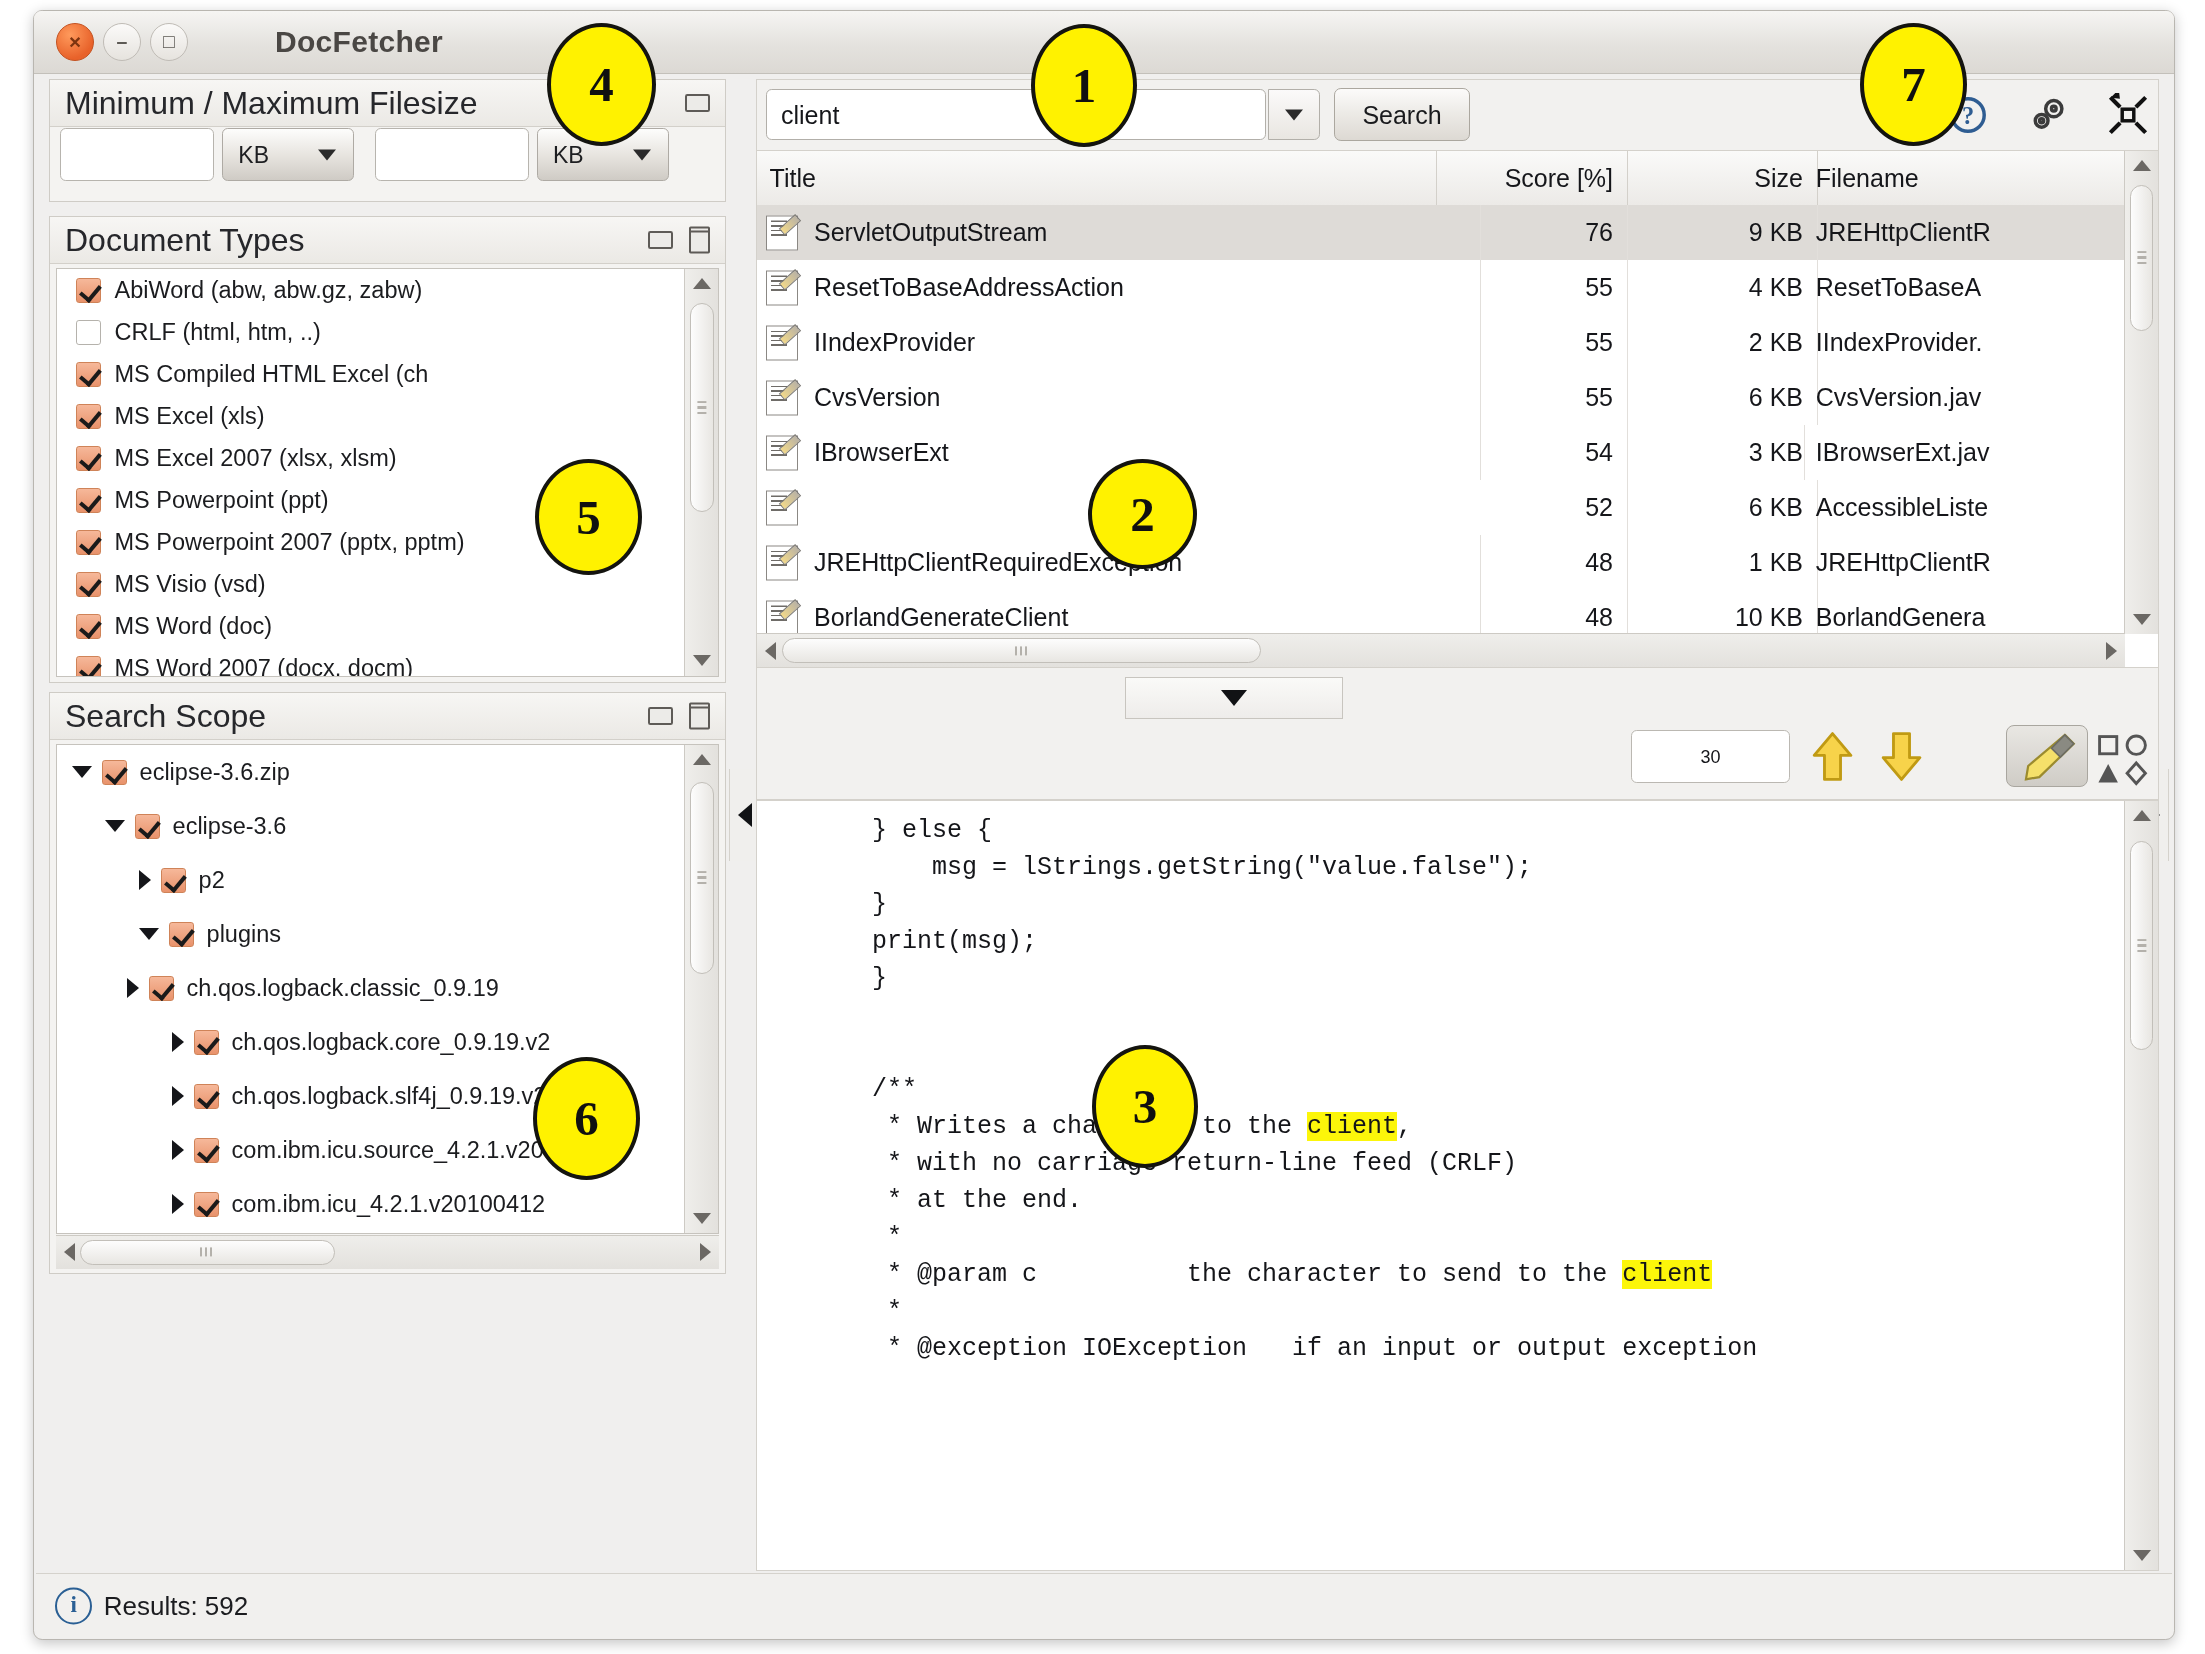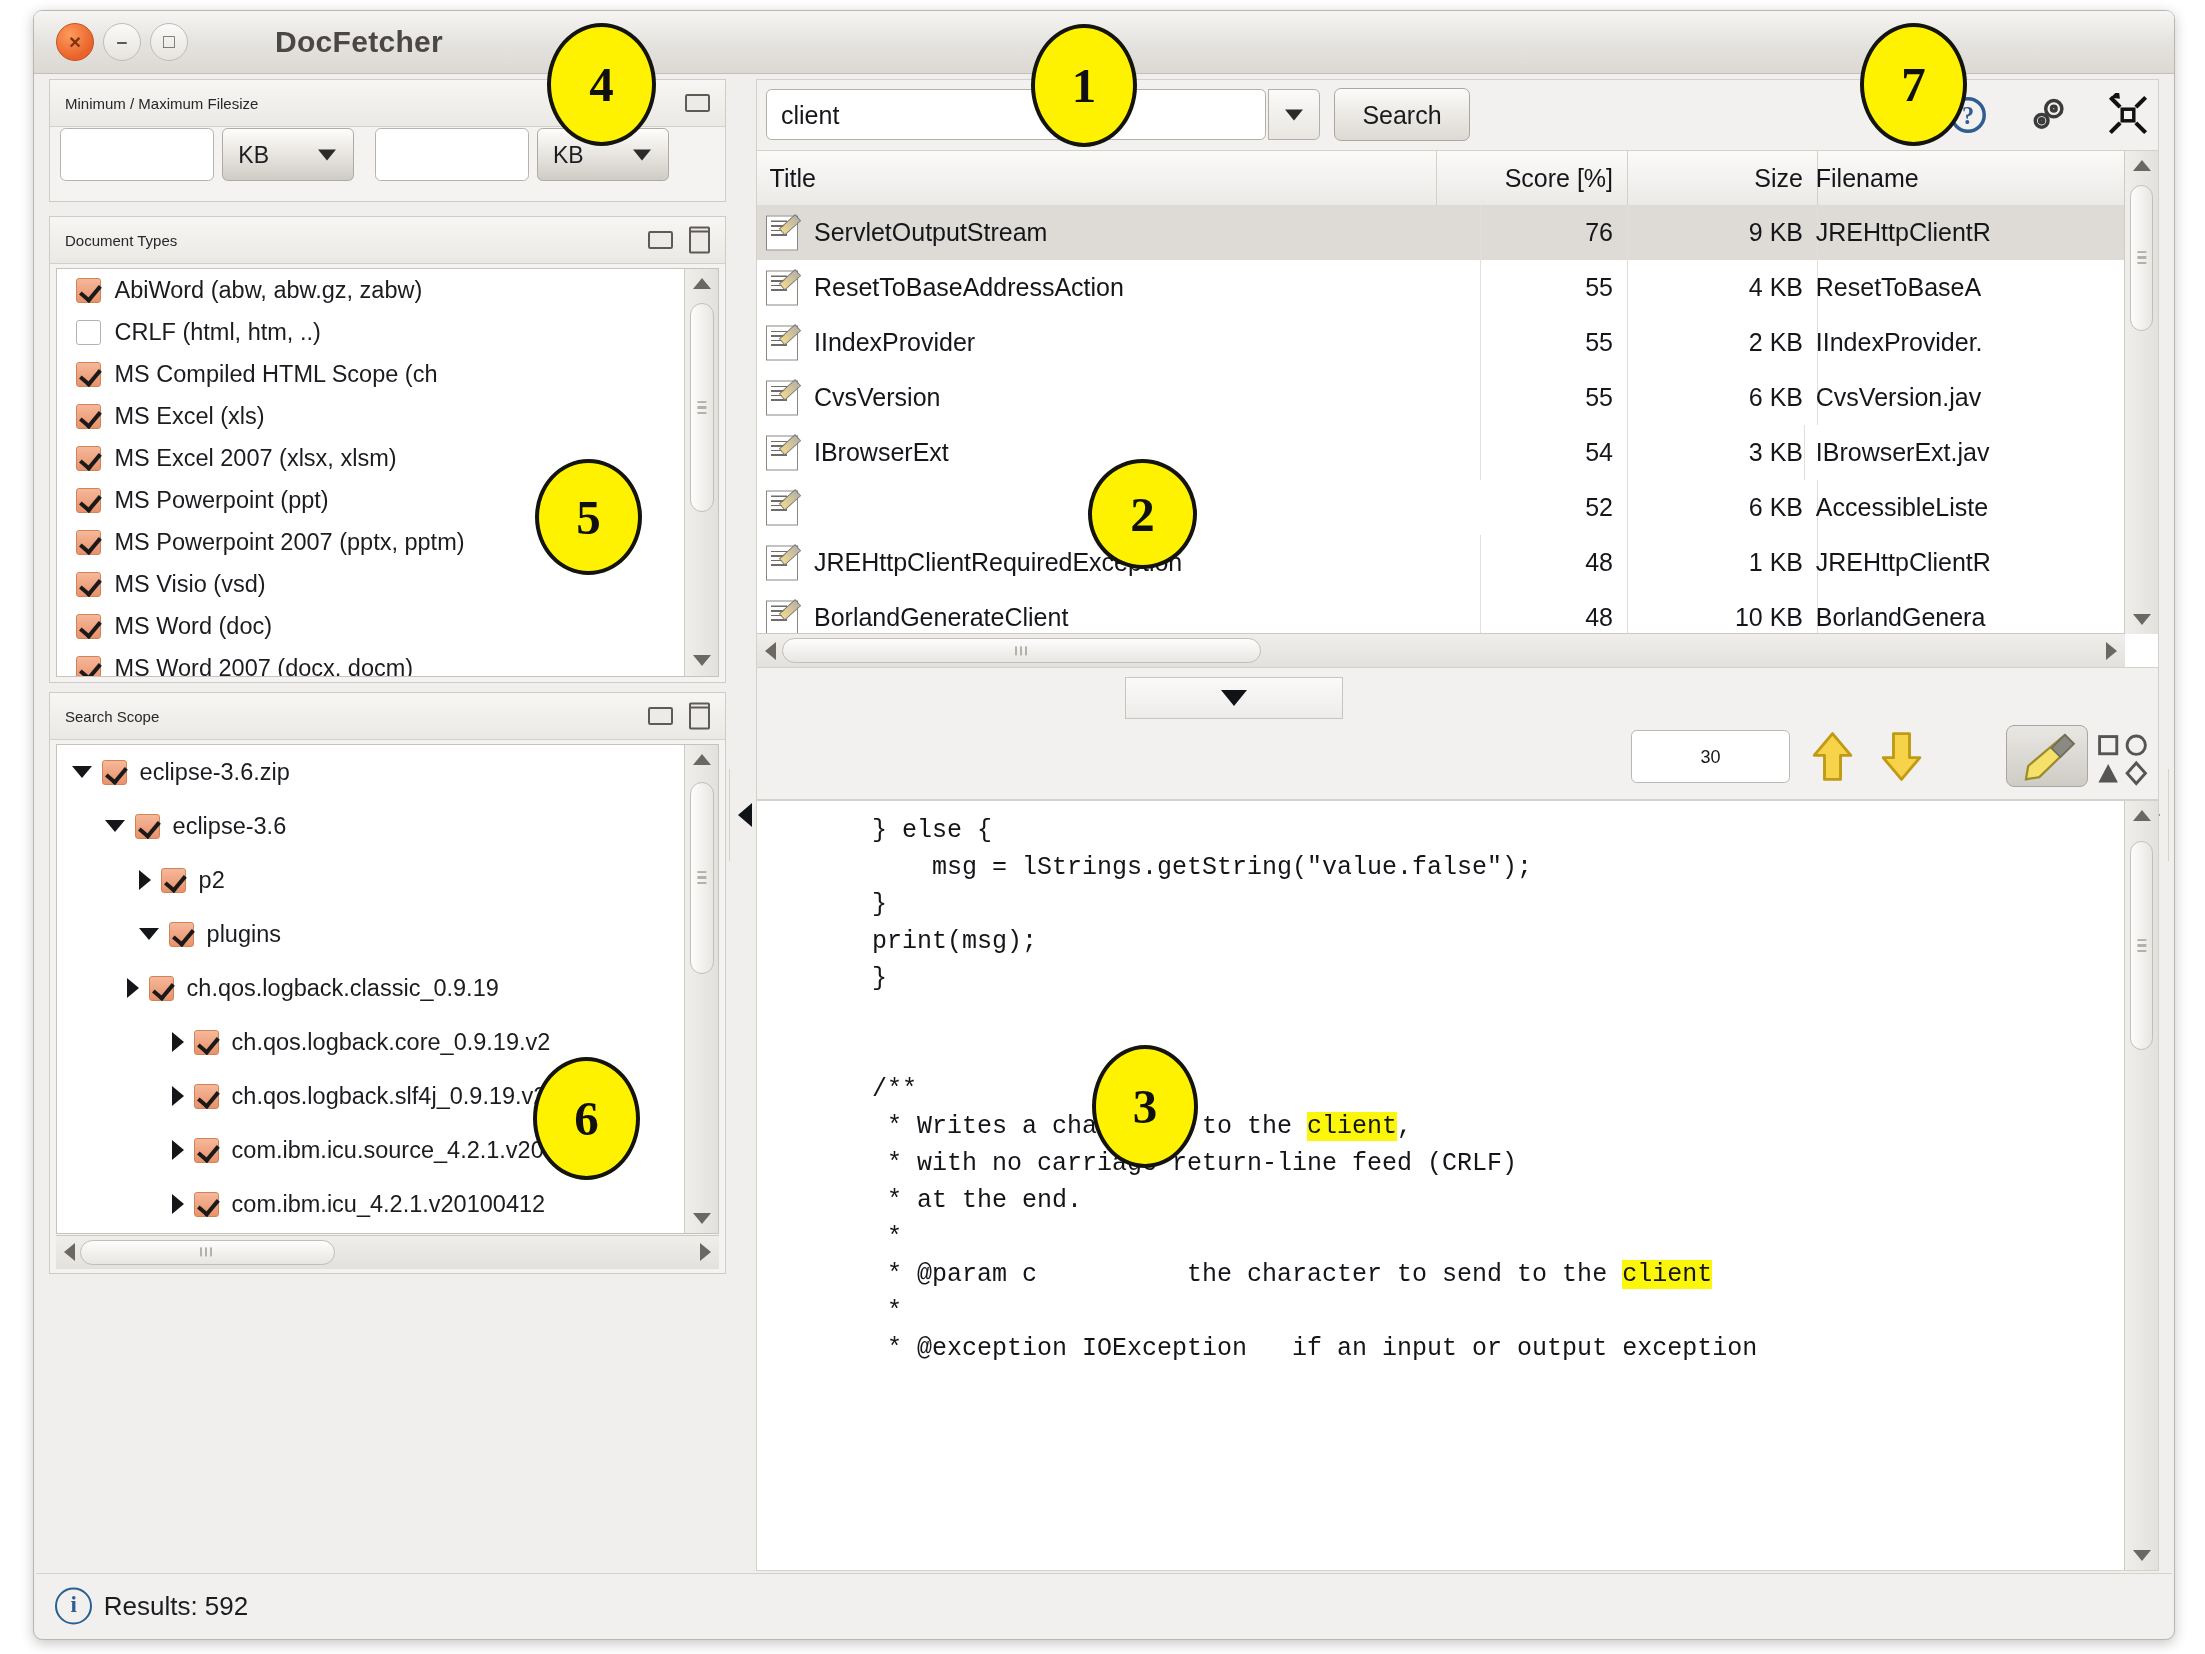--- a/index.html
+++ b/index.html
@@ -29,21 +29,21 @@
     font-size:30px;font-weight:bold;color:#4a4744;letter-spacing:0.3px;
   }
 
   
   .group{position:absolute;background:#f4f3f1;border:1.1px solid #cfccc6;}
   .group-hd{
     position:absolute;left:0;top:0;right:0;height:46px;
     background:linear-gradient(180deg,#f7f6f4,#ebe9e5);
     border-bottom:1.1px solid #d3d0ca;
   }
-  .group-hd .lbl{position:absolute;left:15px;top:50%;transform:translateY(-50%);font-size:15px;color:#26272b;}
+  .group-hd .lbl{position:absolute;left:15px;top:50%;transform:translateY(-50%);font-size:32px;color:#26272b;}
   .tool-min{position:absolute;top:50%;transform:translateY(-50%);width:20.7px;height:13.8px;border:2.3px solid #5e5b57;border-radius:2.3px;background:#ecebe8;}
   .tool-restore{position:absolute;top:50%;transform:translateY(-50%);width:17px;height:23px;border:2.3px solid #5e5b57;border-radius:1.7px;background:#ecebe8;}
   .tool-restore:after{content:"";position:absolute;left:0;right:0;top:1.7px;height:2.3px;background:#5e5b57;}
 
   
   .lcol{position:absolute;left:15px;top:68px;width:678px;bottom:68px;}
 
   
   #pnl-filesize{left:0;top:0;width:675px;height:121px;}
   .fsrow{position:absolute;left:10.3px;top:48px;display:flex;align-items:center;gap:0;}
@@ -227,21 +227,21 @@
               <div class="litem">
                 <span class="chk on"></span>
                 <span class="tx">AbiWord (abw, abw.gz, zabw)</span>
               </div>
               <div class="litem">
                 <span class="chk off"></span>
                 <span class="tx">CRLF (html, htm, ..)</span>
               </div>
               <div class="litem">
                 <span class="chk on"></span>
-                <span class="tx">MS Compiled HTML Scope (ch</span>
+                <span class="tx">MS Compiled HTML Excel (ch</span>
               </div>
               <div class="litem">
                 <span class="chk on"></span>
                 <span class="tx">MS Excel (xls)</span>
               </div>
               <div class="litem">
                 <span class="chk on"></span>
                 <span class="tx">MS Excel 2007 (xlsx, xlsm)</span>
               </div>
               <div class="litem">

